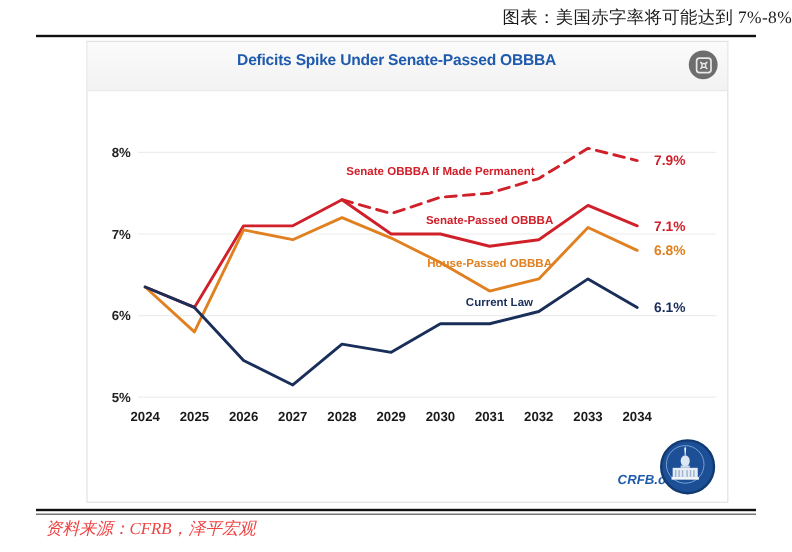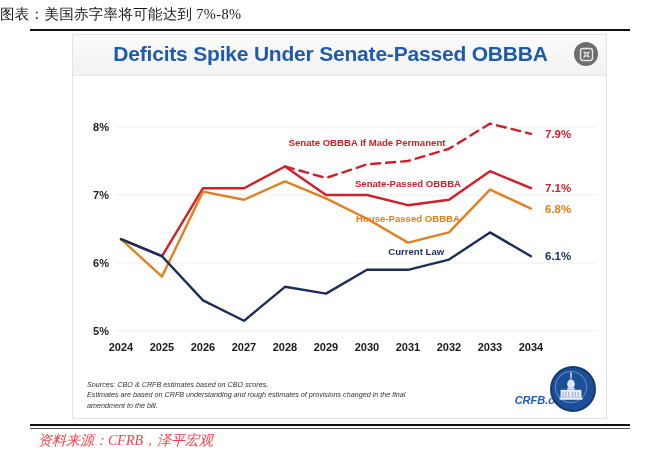--- a/index.html
+++ b/index.html
@@ -14,21 +14,21 @@
     overflow: hidden;
     position: relative;
   }
 
   
   .page-title {
     position: absolute;
     top: 5px;
     left: 0;
     width: 660px;
-    text-align: left;
+    text-align: right;
     font-family: "Liberation Serif", serif;
     font-size: 14.5px;
     color: #1a1a1a;
     letter-spacing: 0.3px;
     white-space: nowrap;
   }
   .rule-top {
     position: absolute;
     left: 30px;
     top: 29px;
@@ -80,21 +80,21 @@
     height: 40px;
     background: linear-gradient(#fbfbfb, #f2f2f2);
     border-bottom: 1px solid #e8e8e8;
   }
   .card-title {
     position: absolute;
     left: 0;
     right: 0;
     top: 7px;
     text-align: center;
-    font-size: 21px;
+    font-size: 13px;
     font-weight: bold;
     color: #1f5bad;
     letter-spacing: -0.2px;
     white-space: nowrap;
     padding-right: 18px;
   }
   .expand-btn {
     position: absolute;
     right: 8px;
     top: 7px;
@@ -223,23 +223,20 @@
         </g>
       <g id="endlabels">
           <text x="472" y="28.799999999999983" text-anchor="start" font-size="11.5" font-weight="bold" fill="#d0202a" font-family="&quot;Liberation Sans&quot;, sans-serif">7.9%</text>
           <text x="472" y="83.20000000000005" text-anchor="start" font-size="11.5" font-weight="bold" fill="#d0202a" font-family="&quot;Liberation Sans&quot;, sans-serif">7.1%</text>
           <text x="472" y="103.60000000000001" text-anchor="start" font-size="11.5" font-weight="bold" fill="#e08020" font-family="&quot;Liberation Sans&quot;, sans-serif">6.8%</text>
           <text x="472" y="151.20000000000005" text-anchor="start" font-size="11.5" font-weight="bold" fill="#1a2e5a" font-family="&quot;Liberation Sans&quot;, sans-serif">6.1%</text>
         </g>
     </svg>
   </div>
 
-  <div class="src-note">Sources: CBO &amp; CRFB estimates based on CBO scores.
-Estimates are based on CRFB understanding and rough estimates of provisions changed in the final
-amendment to the bill.</div>
 
   <div class="crfb-logo-text">CRFB.org</div>
   <div class="crfb-seal">
     <svg width="38" height="38" viewBox="0 0 40 40" aria-hidden="true">
       <circle cx="20" cy="20" r="19" fill="#1c4f96"></circle>
       <circle cx="20" cy="20" r="16.5" fill="none" stroke="#7fa8d8" stroke-width="0.8"></circle>
       <path d="M19.2 6 L20 4 L20.8 6 L20.4 12 L19.6 12 Z" fill="#eef3fa"></path>
       <ellipse cx="20" cy="17" rx="4" ry="5" fill="#dde7f3"></ellipse>
       <rect x="16" y="21" width="8" height="2" fill="#cdd9ea"></rect>
       <rect x="9" y="23" width="22" height="8" fill="#e6edf6"></rect>

